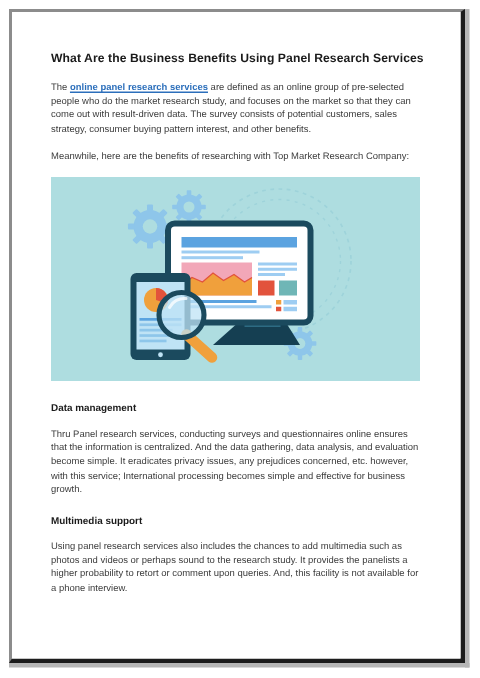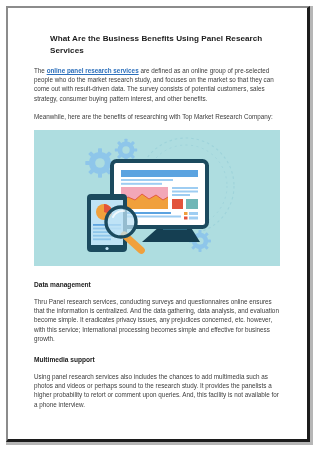--- a/index.html
+++ b/index.html
@@ -67,21 +67,21 @@
     left: 26px;
     top: 25px;
     width: 250px;
   }
   .doc-title {
     font-size: 8.1px;
     font-weight: bold;
     color: #1b1b1b;
     letter-spacing: 0.06px;
     line-height: 12px;
-    margin: 0 0 9px 16px;
+    margin: 0 0 9px 0;
   }
   .para {
     font-size: 6.3px;
     color: #3b3b3b;
     line-height: 9.2px;
     margin: 0 0 9px 0;
     text-align: left;
     letter-spacing: 0.01px;
   }
   .para .inline-link {

